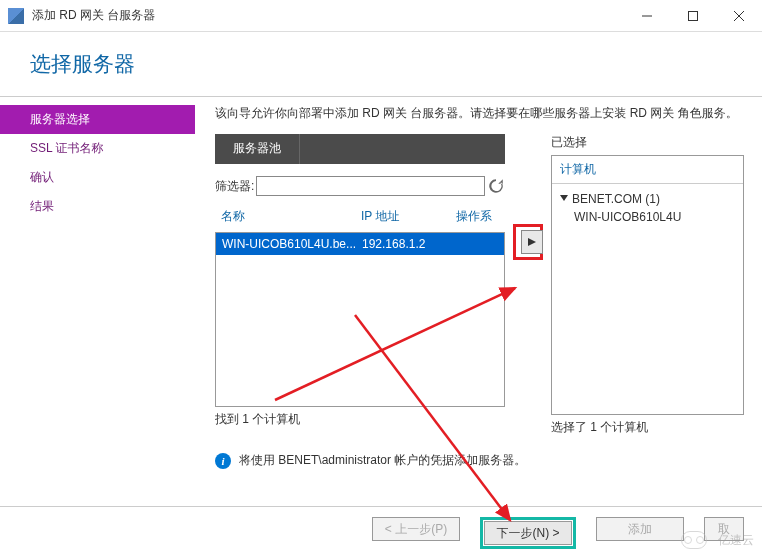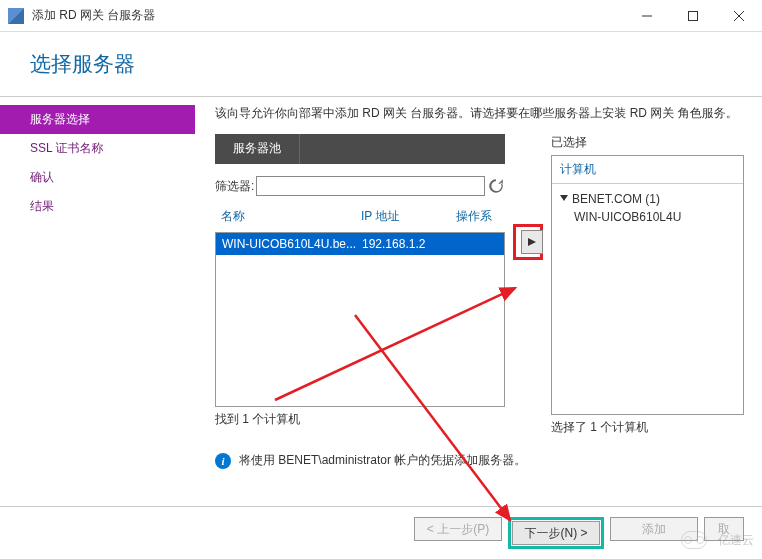--- a/index.html
+++ b/index.html
@@ -51,21 +51,21 @@
     .sel-title { font-size: 12px; margin-bottom: 4px; }
     .sel-box { border: 1px solid #999; height: 260px; background: #fff; }
     .sel-head { border-bottom: 1px solid #ccc; padding: 5px 8px; font-size: 12px; color: #1067a6; }
     .sel-body { padding: 8px; font-size: 12px; }
     .sel-group { display: flex; align-items: center; gap: 4px; text-align: right; }
     .sel-computer { padding-left: 14px; margin-top: 4px; }
 
     .info-row { display: flex; align-items: center; gap: 8px; margin-top: 16px; }
     .info-ico { width: 16px; height: 16px; border-radius: 50%; background: #0078d4; color: #fff; display: flex; align-items: center; justify-content: center; font-size: 11px; font-weight: bold; font-style: italic; font-family: Georgia, serif; }
 
-    .footer { position: absolute; bottom: 0; left: 0; right: 0; border-top: 1px solid #ccc; padding: 10px 18px; display: flex; justify-content: flex-end; gap: 6px; background: #fff; }
+    .footer { position: absolute; bottom: 0; left: 0; right: 0; border-top: 1px solid #ccc; padding: 10px 18px; display: flex; justify-content: flex-end; gap: 20px; background: #fff; }
     .footer-btn { min-width: 88px; height: 24px; font-size: 12px; border: 1px solid #999; background: #e8e8e8; color: #333; }
     .footer-btn:disabled { color: #aaa; background: #f2f2f2; }
     .red-box-next { border: 3px solid #14b8a6; padding: 1px; }
 
     .annot-arrow { position: absolute; pointer-events: none; }
 
     .watermark { position: absolute; right: 8px; bottom: 10px; opacity: 0.55; font-size: 12px; color: #999; display: flex; align-items: center; gap: 11px;}
     .watermark-logo { width: 26px; height: 18px; border: 1px solid #bbb; border-radius: 9px; position: relative; }
     .watermark-logo::before { content: ""; position: absolute; width: 6px; height: 6px; border: 1px solid #bbb; border-radius: 50%; left: 2px; top: 4px; }
     .watermark-logo::after { content: ""; position: absolute; width: 6px; height: 6px; border: 1px solid #bbb; border-radius: 50%; right: 2px; top: 4px; }

